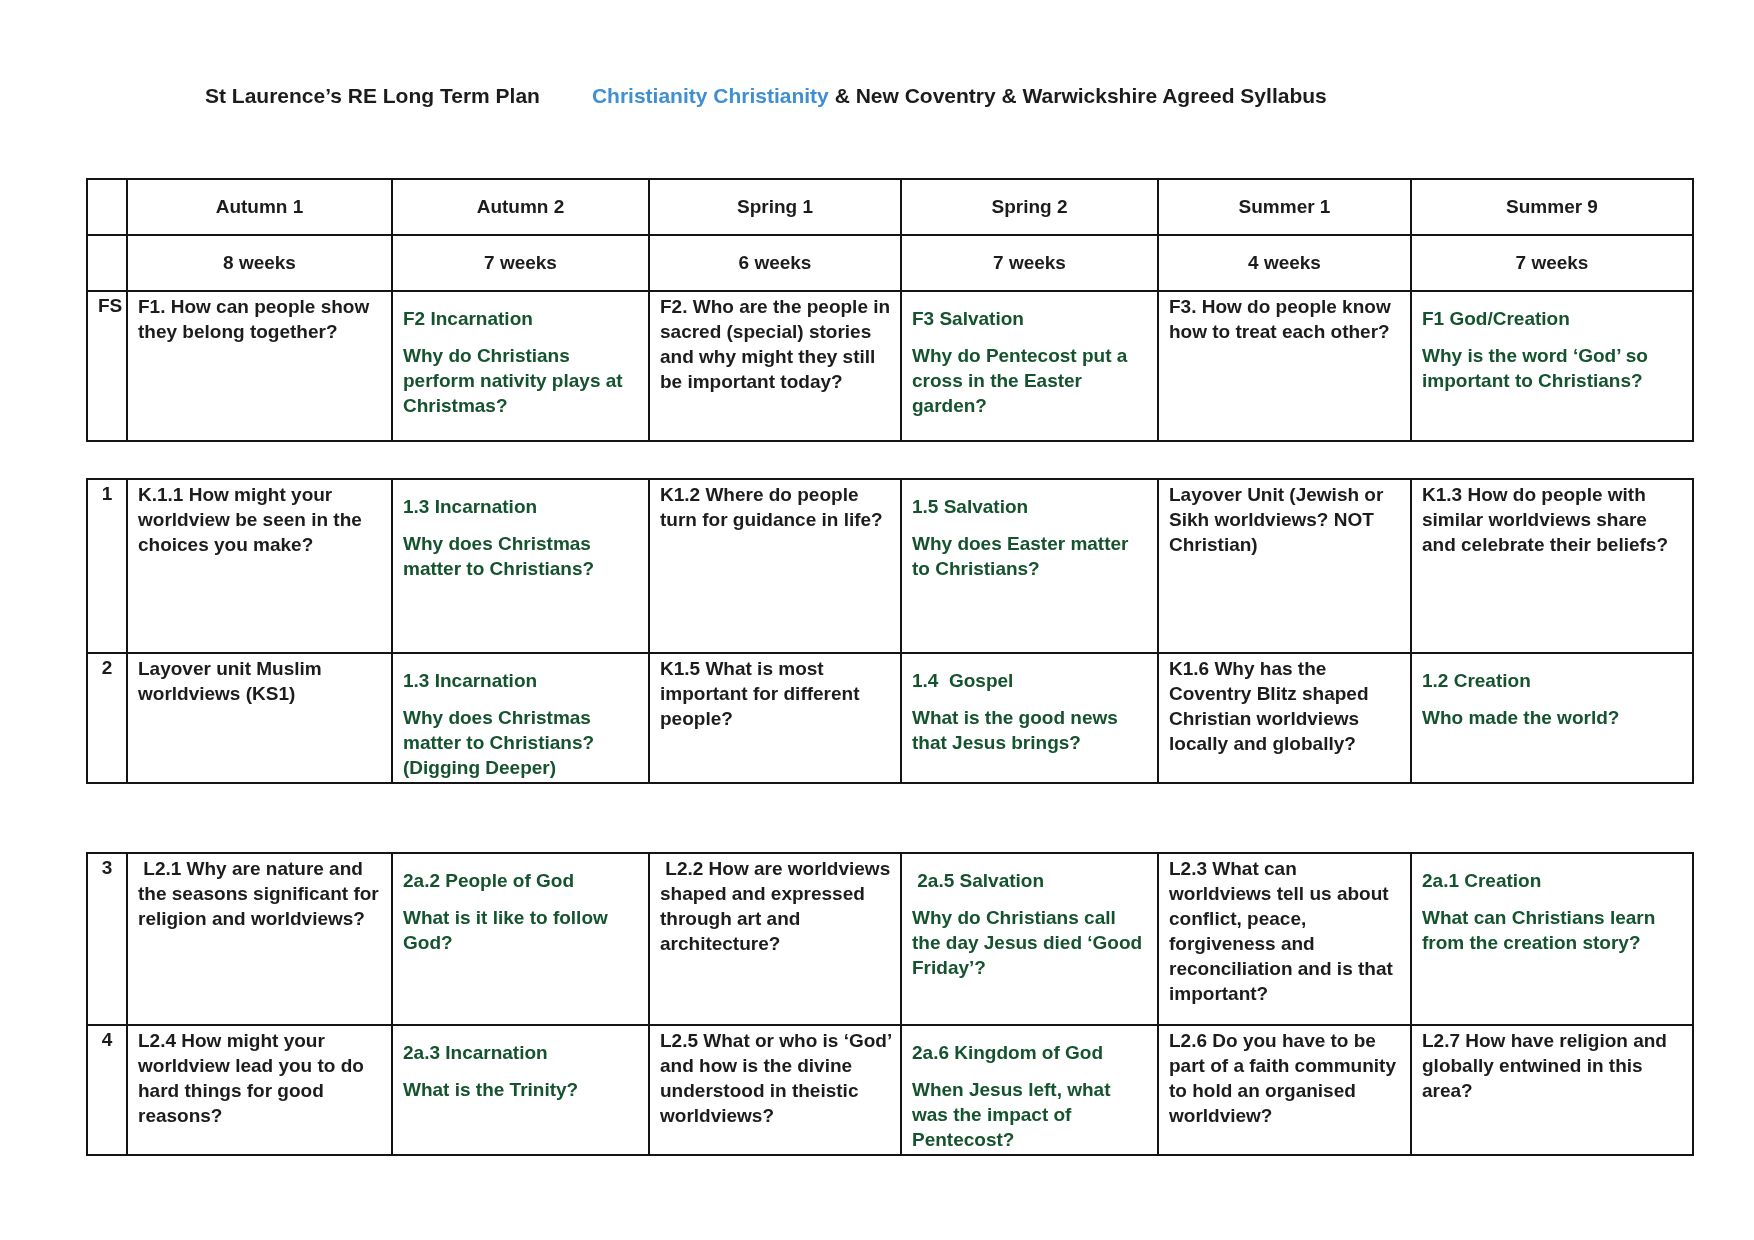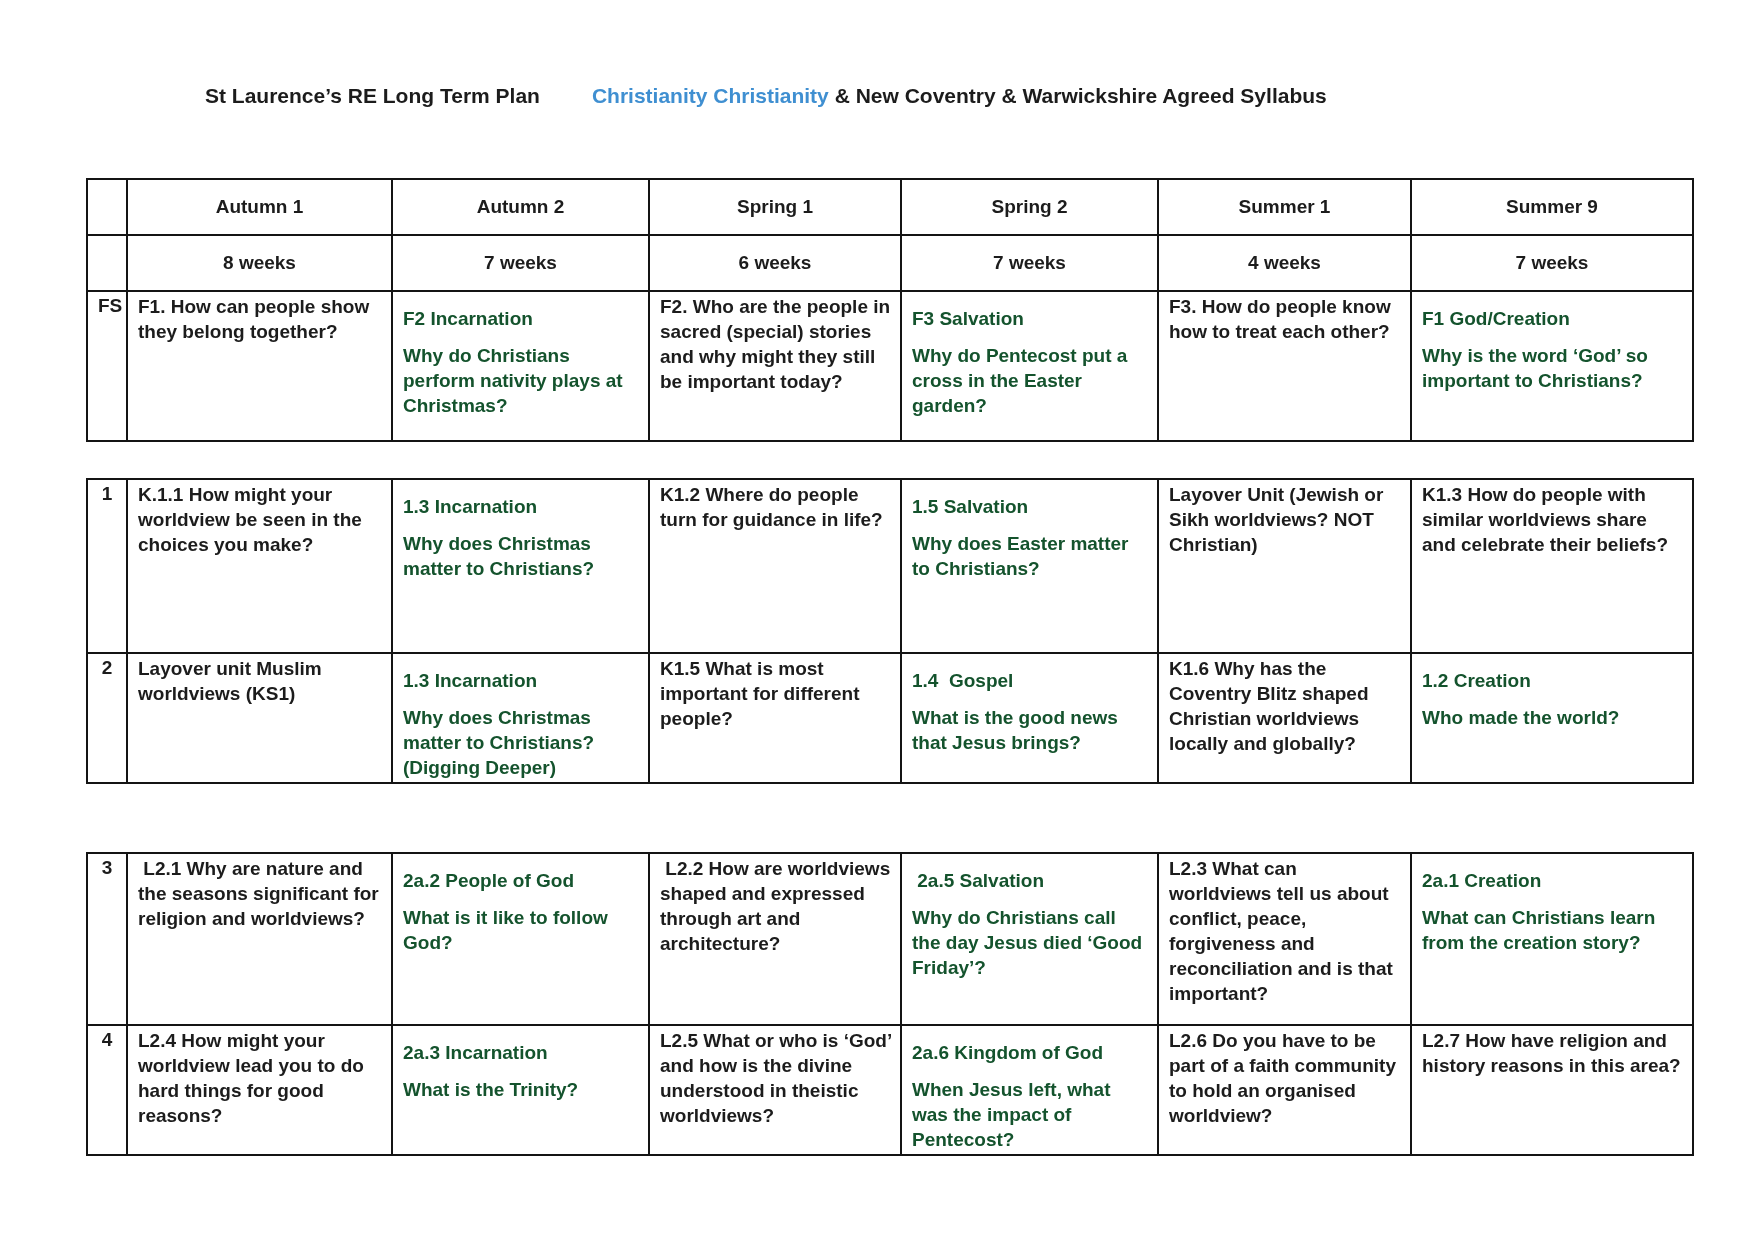--- a/index.html
+++ b/index.html
@@ -231,18 +231,18 @@
     </td>
     <td class="cell blue">
       <div class="l1">2a.6 Kingdom of God</div>
       <div class="l2">When Jesus left, what was the impact of Pentecost?</div>
     </td>
     <td class="cell">
       <div class="l1">L2.6 Do you have to be part of a faith community to hold an organised worldview?</div>
       <div class="l2"></div>
     </td>
     <td class="cell">
-      <div class="l1">L2.7 How have religion and history reasons in this area?</div>
+      <div class="l1">L2.7 How have religion and globally entwined in this area?</div>
       <div class="l2"></div>
     </td>
   </tr>
 </tbody>
   </table>
 
 </body></html>

